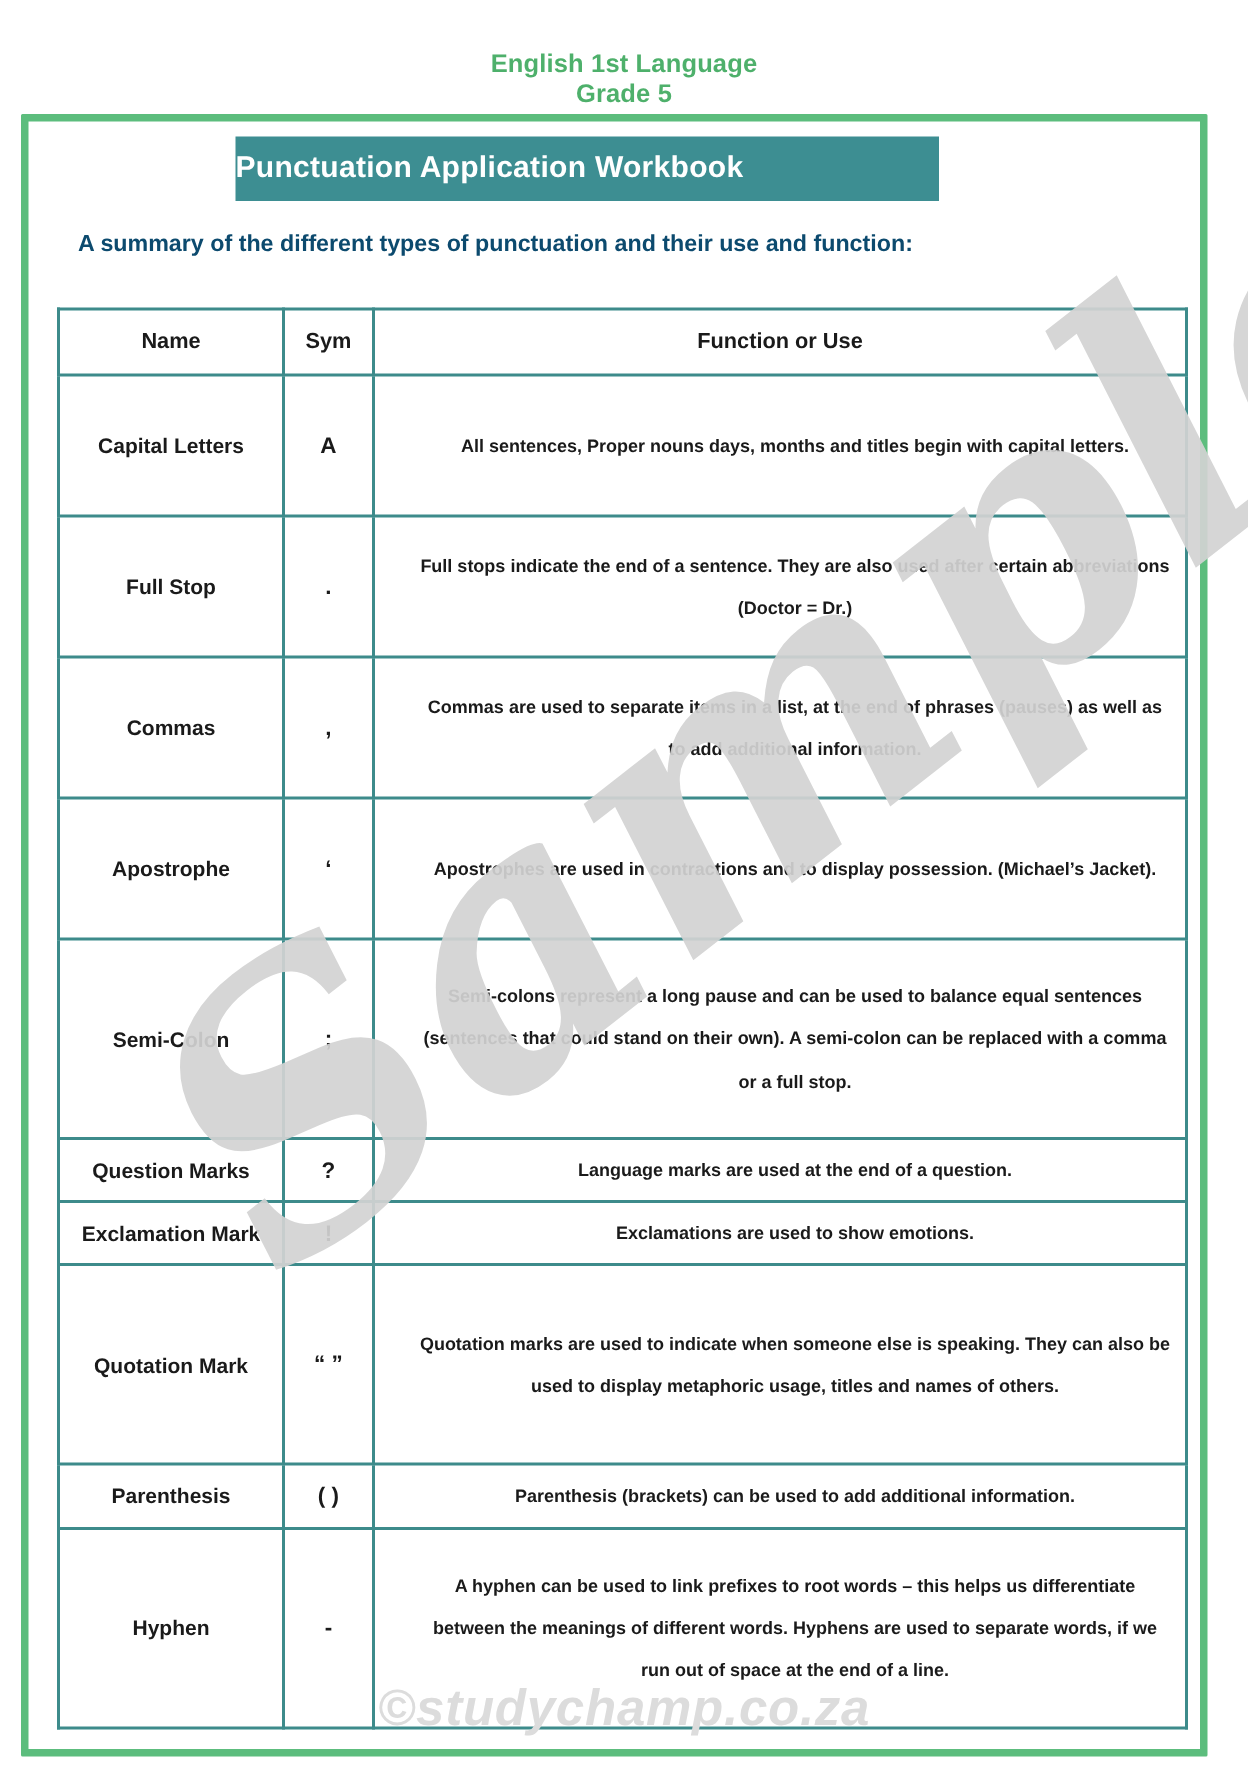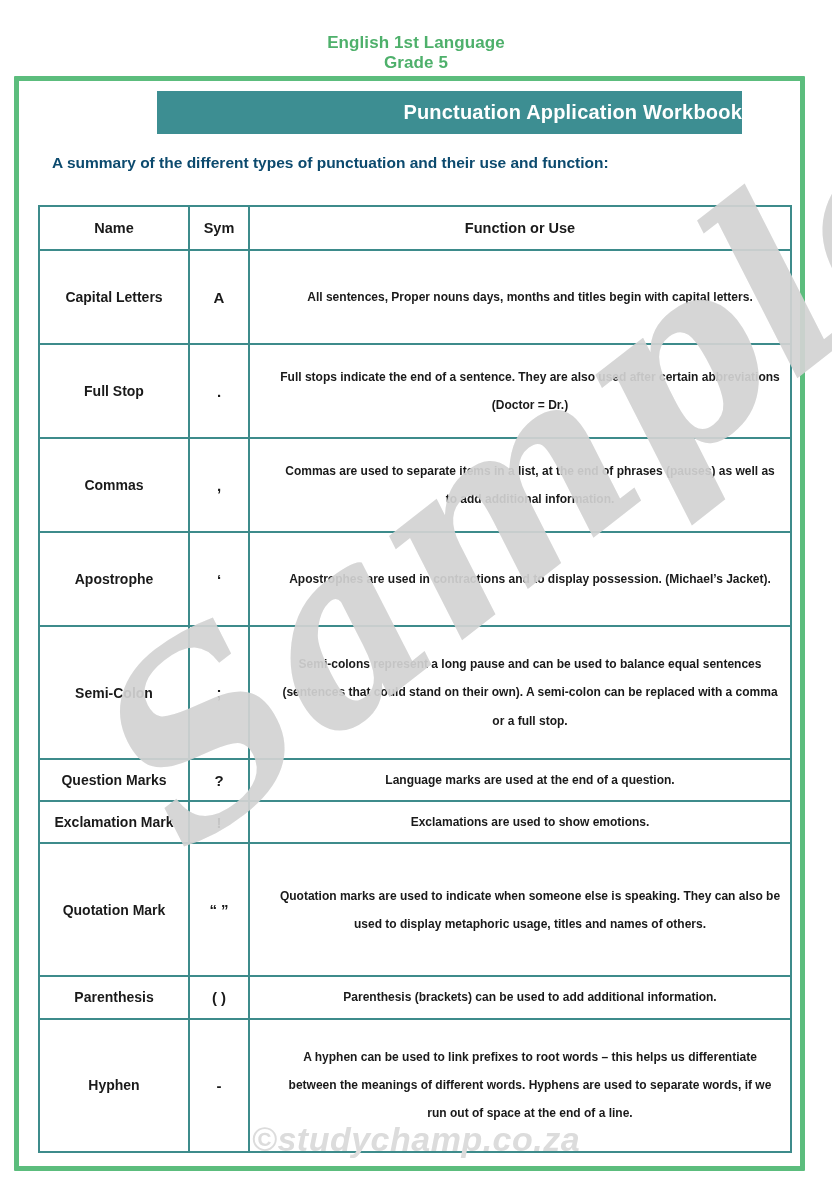--- a/index.html
+++ b/index.html
@@ -45,26 +45,26 @@
     border: 5px solid #5cbd7d;
     box-sizing: border-box;
     border-radius: 1px;
   }
 
   
   .title-banner {
     position: absolute;
     left: 157px;
     top: 91px;
-    width: 585px;
+    width: 469px;
     height: 43px;
     background: #3d8e92;
     display: flex;
     align-items: center;
-    justify-content: flex-end;
+    justify-content: flex-start;
     box-sizing: border-box;
   }
   .title-banner .banner-text {
     color: #ffffff;
     font-size: 20px;
     font-weight: bold;
     letter-spacing: 0.2px;
     white-space: nowrap;
   }
 

